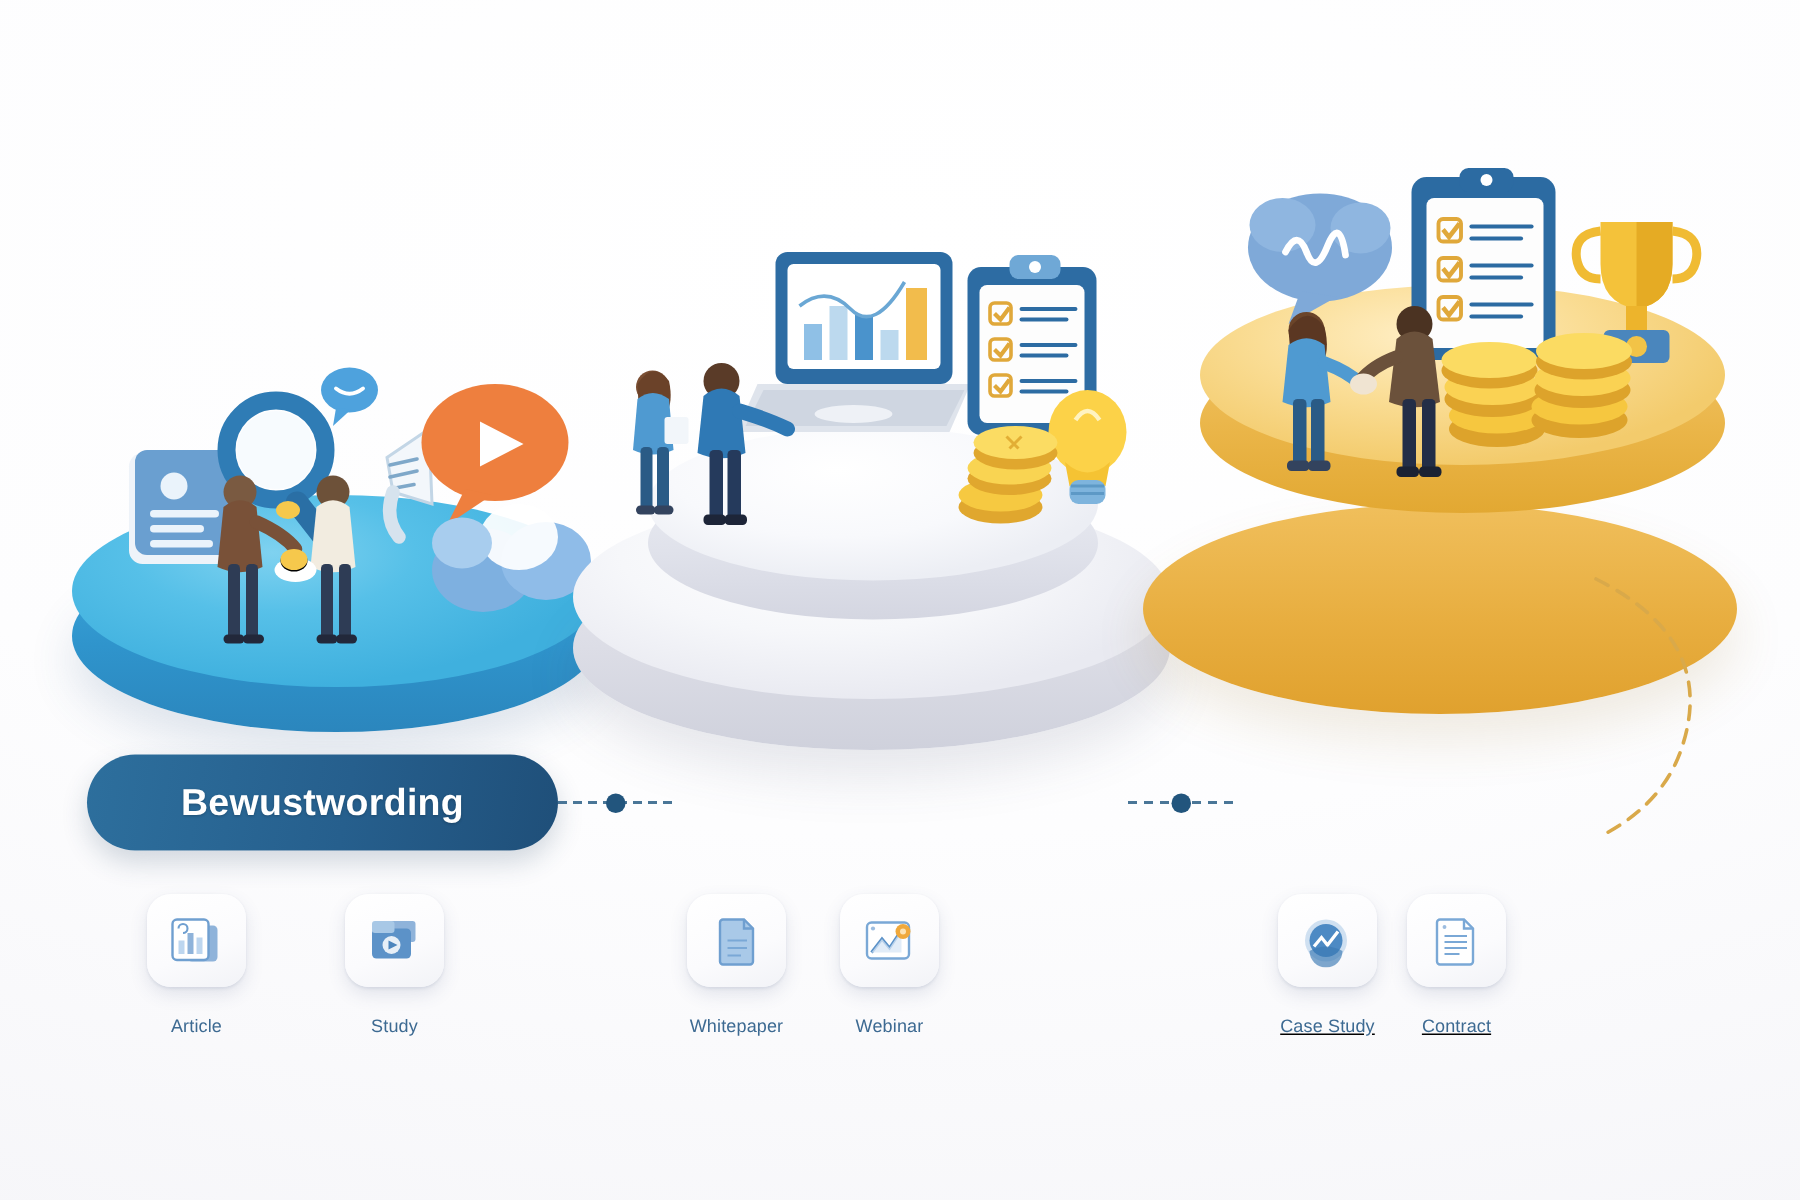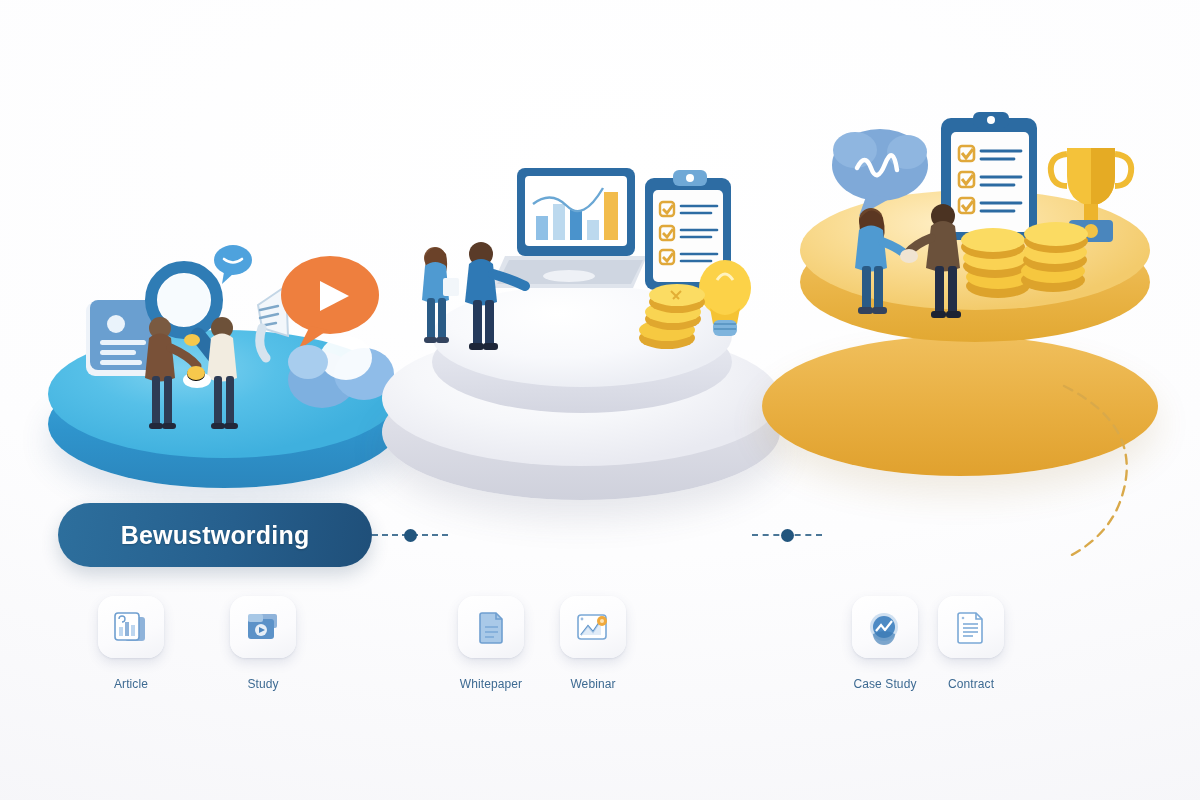--- a/index.html
+++ b/index.html
@@ -580,21 +580,21 @@
           <circle cx="29" cy="12" r="5" fill="#f0a93c"></circle>
           <circle cx="29" cy="12" r="2" fill="#fde3b4"></circle>
           <circle cx="9" cy="10" r="1.4" fill="#9dbde0"></circle>
         </svg>
       </div>
       <div class="asset-label">Webinar</div>
     </div>
 
   </div>
 
-  <div class="asset-group" id="assets-decision" style="">
+  <div class="asset-group" id="assets-decision" style="text-decoration:underline;">
 
     <div class="asset">
       <div class="asset-card">
         <svg width="40" height="36" viewBox="0 0 40 36">
           <circle cx="19" cy="18" r="14" fill="#cfe0f1"></circle>
           <circle cx="19" cy="18" r="11" fill="#4d8ac4"></circle>
           <path d="M11 22 l5 -6 l4 5 l7 -9" fill="none" stroke="#ffffff" stroke-width="2.2"></path>
           <path d="M8 25 q11 -6 22 0 a11 11 0 0 1 -22 0 Z" fill="#3b79b4" opacity="0.65"></path>
         </svg>
       </div>

